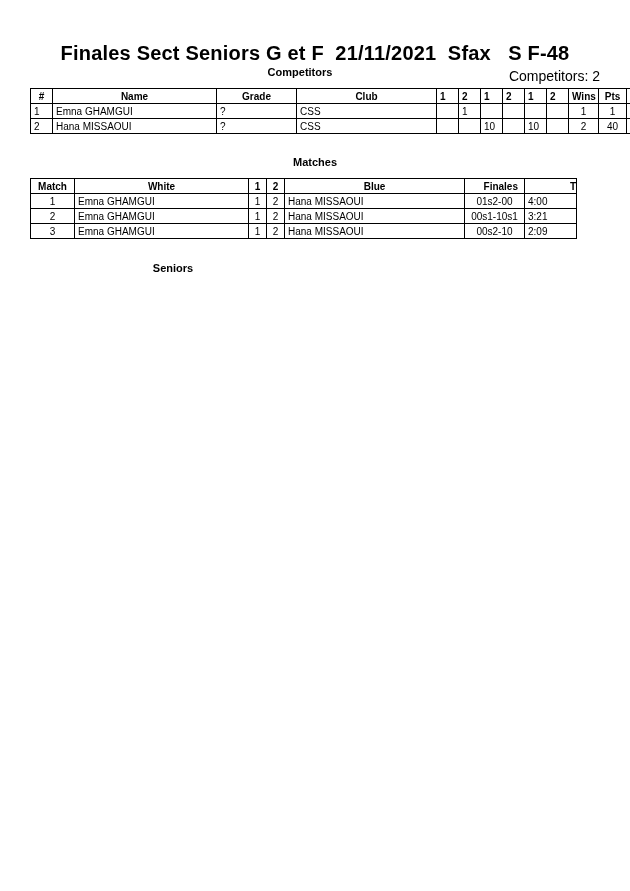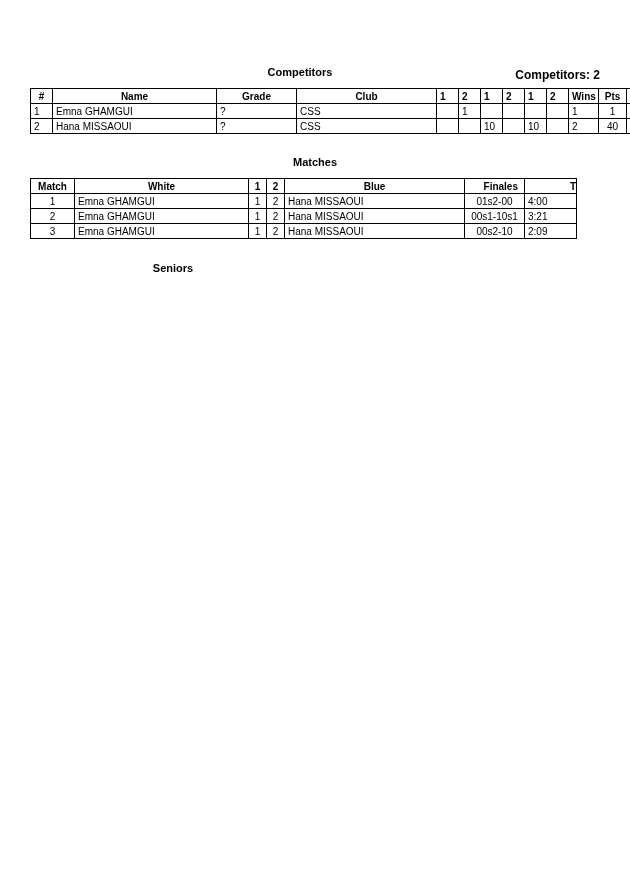--- a/index.html
+++ b/index.html
@@ -27,23 +27,22 @@
     font-weight: bold;
     letter-spacing: 0.2px;
     margin: 0;
     padding: 42px 0 0 0;
     white-space: pre;
   }
   .comp-count {
     position: absolute;
     right: 30px;
     top: 68px;
-    font-size: 12px;
+    font-size: 14px;
     text-align: right;
-    font-weight: bold;
   }
   table {
     border-collapse: collapse;
     font-size: 10px;
     table-layout: fixed;
   }
   table, th, td {
     border: 1px solid #000000;
   }
   th, td {
@@ -64,21 +63,21 @@
     top: 88px;
   }
   table.competitors {
     width: 542px;
   }
   table.competitors .c-num { width: 22px; text-align: center; }
   table.competitors .c-name { width: 164px; text-align: left; }
   table.competitors .c-grade { width: 80px; text-align: left; }
   table.competitors .c-club { width: 140px; text-align: left; }
   table.competitors .c-sc { width: 22px; text-align: left; }
-  table.competitors .c-wins { width: 30px; text-align: left; }
+  table.competitors .c-wins { width: 30px; text-align: center; }
   table.competitors .c-pts { width: 28px; text-align: center; }
   table.competitors .c-pos { width: 28px; text-align: center; }
   table.competitors thead th.c-name,
   table.competitors thead th.c-grade,
   table.competitors thead th.c-club { text-align: center; }
   table.competitors tbody td.c-num { text-align: left; }
 
   
   .matches-wrap {
     position: absolute;
@@ -138,20 +137,21 @@
     text-align: center;
     font-size: 11px;
     font-weight: bold;
   }
 </style>
 </head>
 <body>
 
 <div class="page">
 
+  <h1 class="title">Finales Sect Seniors G et F  21/11/2021  Sfax   S F-48</h1>
 
   <div class="competitors-head">Competitors</div>
   <div class="comp-count">Competitors: 2</div>
 
   <div class="competitors-wrap">
     <table class="competitors">
       <thead>
         <tr>
           <th class="c-num">#</th>
           <th class="c-name">Name</th>

